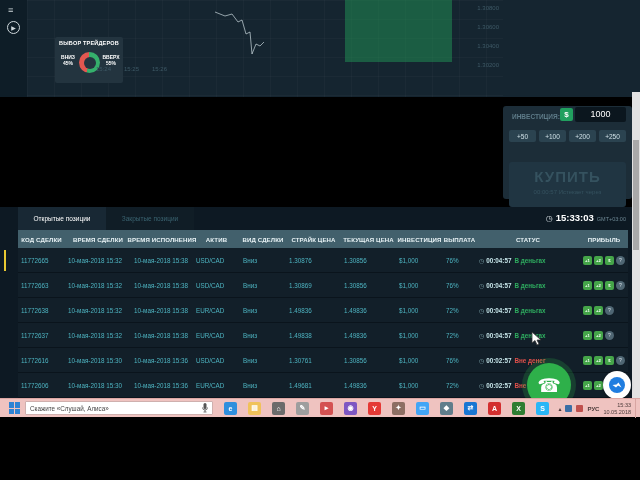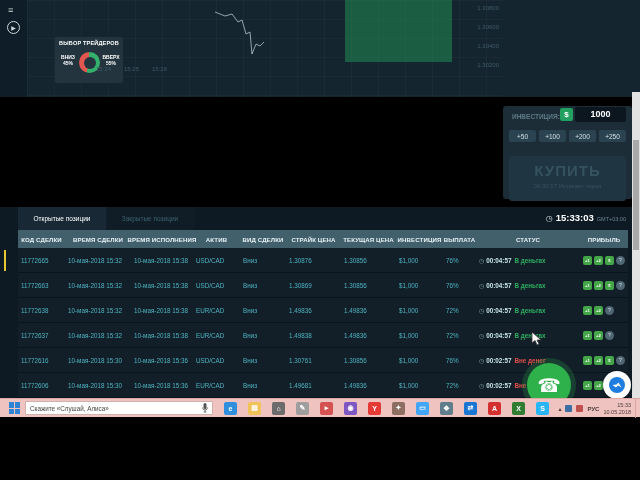--- a/index.html
+++ b/index.html
@@ -26,21 +26,21 @@
   .ylab{position:absolute;right:4px;color:#3e5966;font-size:6px;}
   .xlab{position:absolute;top:66px;color:#3e5966;font-size:6px;}
   #greenband{left:318px;top:0;width:107px;height:62px;background:rgba(34,150,86,.5);}
   #traders{left:28px;top:37px;width:68px;height:46px;background:rgba(36,53,64,.95);border-radius:2px;color:#fff;}
   #traders .title{font-size:5.5px;font-weight:bold;text-align:center;margin-top:3px;letter-spacing:.2px;}
   .tc-side{position:absolute;font-size:5px;font-weight:bold;text-align:center;line-height:6px;top:17px;}
   .donut{position:absolute;left:24px;top:15px;width:21px;height:21px;border-radius:50%;}
   .donut .hole{position:absolute;left:4.5px;top:4.5px;width:12px;height:12px;border-radius:50%;background:#243540;}
   #tradepanel{left:503px;top:106px;width:129px;height:93px;background:#1c2d38;border-radius:3px;}
   .inc{background:#2b4350;border:none;border-radius:2px;color:#cfe0e6;font-size:6.5px;width:27px;height:12px;padding:0;}
-  #buybtn{position:absolute;left:6px;top:50px;width:117px;height:45px;background:#203542;border-radius:3px;text-align:center;color:#35525f;}
+  #buybtn{position:absolute;left:6px;top:56px;width:117px;height:45px;background:#203542;border-radius:3px;text-align:center;color:#35525f;}
   
   #positions{left:0;top:207px;width:640px;height:191px;background:#0d1923;}
   .tab{position:absolute;top:0;height:23px;font-size:6.5px;display:flex;align-items:center;justify-content:center;width:88px;}
   #thead,#rows .tr{display:grid;grid-template-columns:47px 66px 62px 47px 46px 55px 55px 47px 33px 104px 48px;}
   #thead{position:absolute;left:18px;top:23px;width:610px;height:18px;background:#42606c;}
   #thead .th{color:#e8f2f5;font-size:6.1px;font-weight:bold;display:flex;align-items:center;justify-content:center;white-space:nowrap;letter-spacing:.1px;}
   #rows{position:absolute;left:18px;top:41px;width:610px;}
   #rows .tr{height:25px;background:#121f29;border-bottom:1px solid #0a141c;}
   .td{color:#4db3c0;font-size:6.3px;display:flex;align-items:center;padding-left:3px;white-space:nowrap;}
   .act-btn{width:9px;height:9px;border-radius:2px;background:#45a549;color:#fff;font-size:4.2px;font-weight:bold;display:flex;align-items:center;justify-content:center;margin-right:2px;}
@@ -175,21 +175,21 @@
         <div class="ylab" style="top: 62px;">1.30200</div>
         <div class="xlab" style="left: 69px;">15:24</div>
         <div class="xlab" style="left: 97px;">15:25</div>
         <div class="xlab" style="left: 125px;">15:26</div>
       </div>
   </div>
 
   <div class="abs" id="tradepanel">
     <span style="position:absolute;left:9px;top:7px;color:#5e7b88;font-size:6.5px;font-weight:bold;">ИНВЕСТИЦИЯ:</span>
     <span style="position:absolute;left:57px;top:2px;width:13px;height:13px;background:#21a05f;border-radius:2px;color:#fff;font-size:8px;font-weight:bold;text-align:center;line-height:13px;">$</span>
-    <span style="position:absolute;left:72px;top:1px;width:51px;height:15px;background:#0b161e;border-radius:2px;color:#fff;font-size:9px;font-weight:bold;text-align:center;line-height:15px;">1000</span>
+    <span style="position:absolute;left:72px;top:1px;width:51px;height:15px;background:#0b161e;border-radius:2px;color:#fff;font-size:9px;font-weight:normal;text-align:center;line-height:15px;">1000</span>
     <div style="position:absolute;left:6px;top:24px;display:flex;gap:3px;" id="incbtns">
         <button class="inc">+50</button>
         <button class="inc">+100</button>
         <button class="inc">+200</button>
         <button class="inc">+250</button>
       </div>
     <div id="buybtn">
       <div style="font-size:15px;font-weight:bold;margin-top:6px;letter-spacing:1px;">КУПИТЬ</div>
       <div style="font-size:6px;margin-top:4px;">
         <span>00:00:57</span> <span>Истекает через</span>

